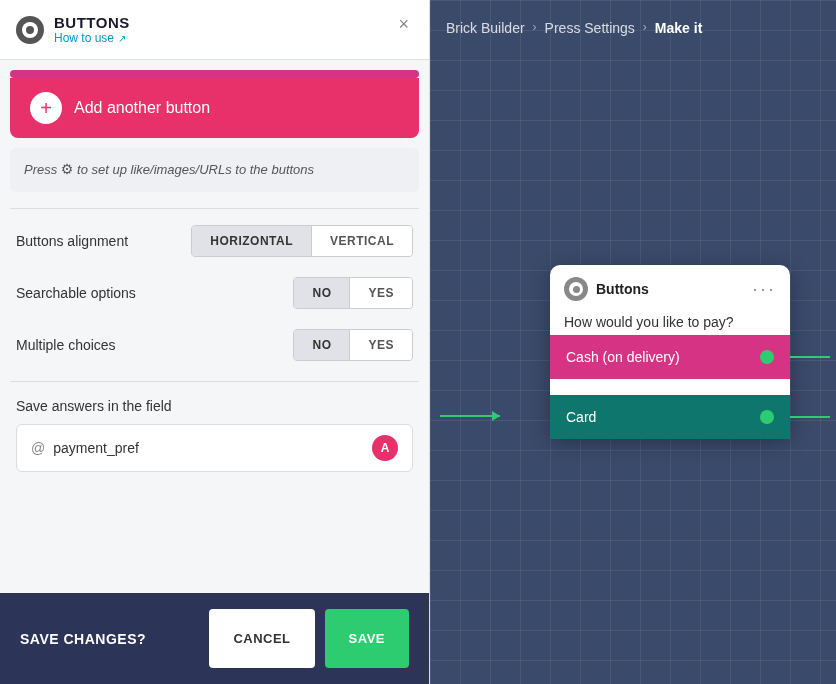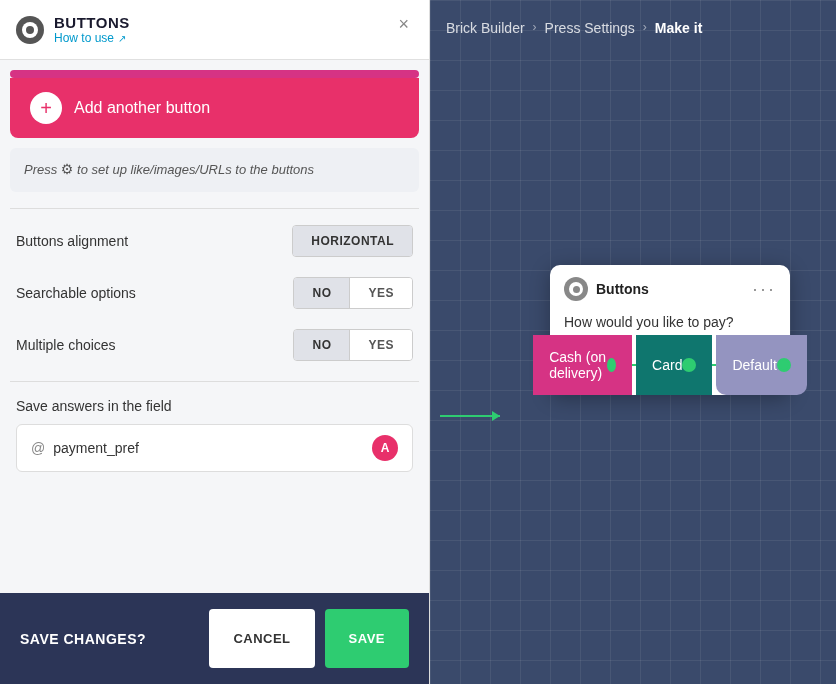--- a/index.html
+++ b/index.html
@@ -459,22 +459,22 @@
 
     .brick-question {
       padding: 4px 14px 2px;
       font-size: 14px;
       color: #333;
       line-height: 1.4;
     }
 
     .brick-options {
       display: flex;
-      flex-direction: row;
-      gap: 4px;
+      flex-direction: column;
+      gap: 16px;
       justify-content: center;
     }
 
     .brick-option {
       position: relative;
       padding: 14px 16px;
       font-size: 14px;
       color: white;
       font-weight: 500;
       display: flex;
@@ -550,20 +550,21 @@
     </div>
 
     <div class="divider"></div>
 
     <div class="settings-section">
 
       <div class="settings-row">
         <span class="settings-label">Buttons alignment</span>
         <div class="toggle-group">
           <button class="toggle-btn active">HORIZONTAL</button>
+          <button class="toggle-btn">VERTICAL</button>
         </div>
       </div>
 
       <div class="settings-row">
         <span class="settings-label">Searchable options</span>
         <div class="toggle-group">
           <button class="toggle-btn active">NO</button>
           <button class="toggle-btn">YES</button>
         </div>
       </div>
@@ -637,21 +638,17 @@
         <div class="option-dot"></div>
         <div class="option-line"></div>
       </div>
 
       <div class="brick-option card">
         <span>Card</span>
         <div class="option-dot"></div>
         <div class="option-line"></div>
       </div>
 
-      <div class="brick-option default">
-        <span>Default</span>
-        <div class="option-dot"></div>
-      </div>
 
     </div>
   </div>
 
 </div>
 
 </body></html>

